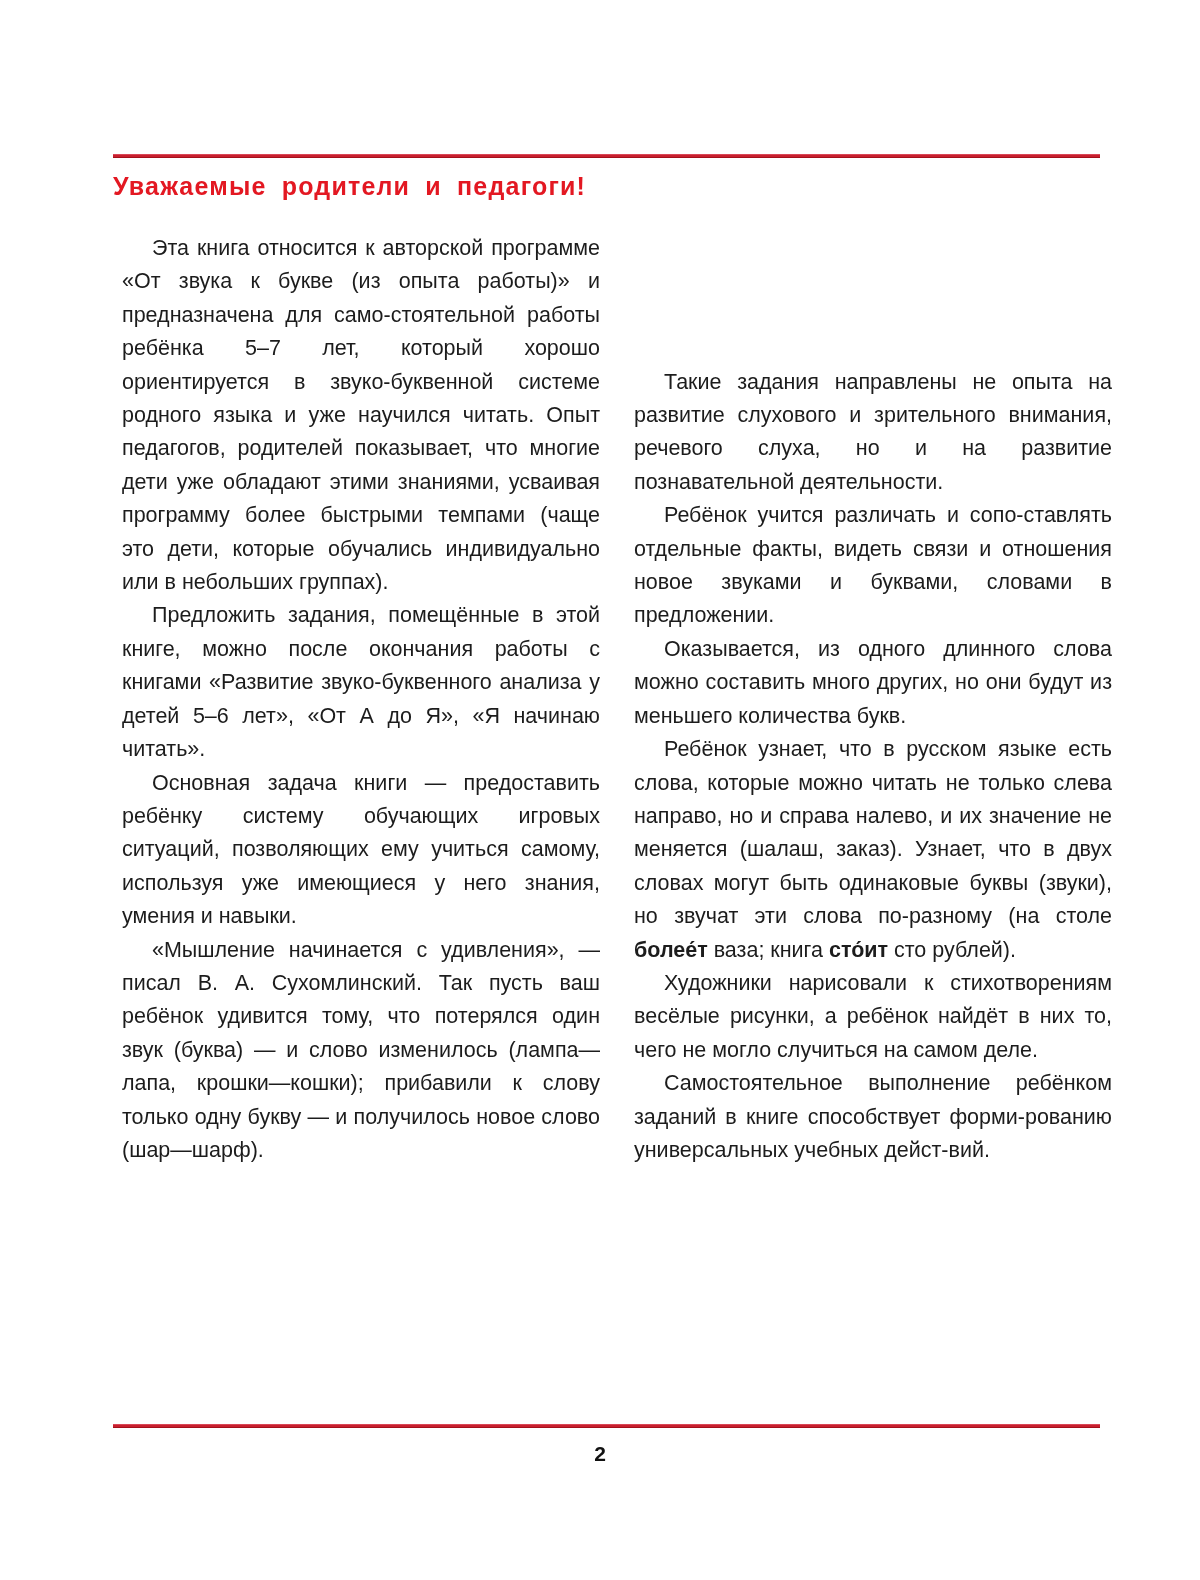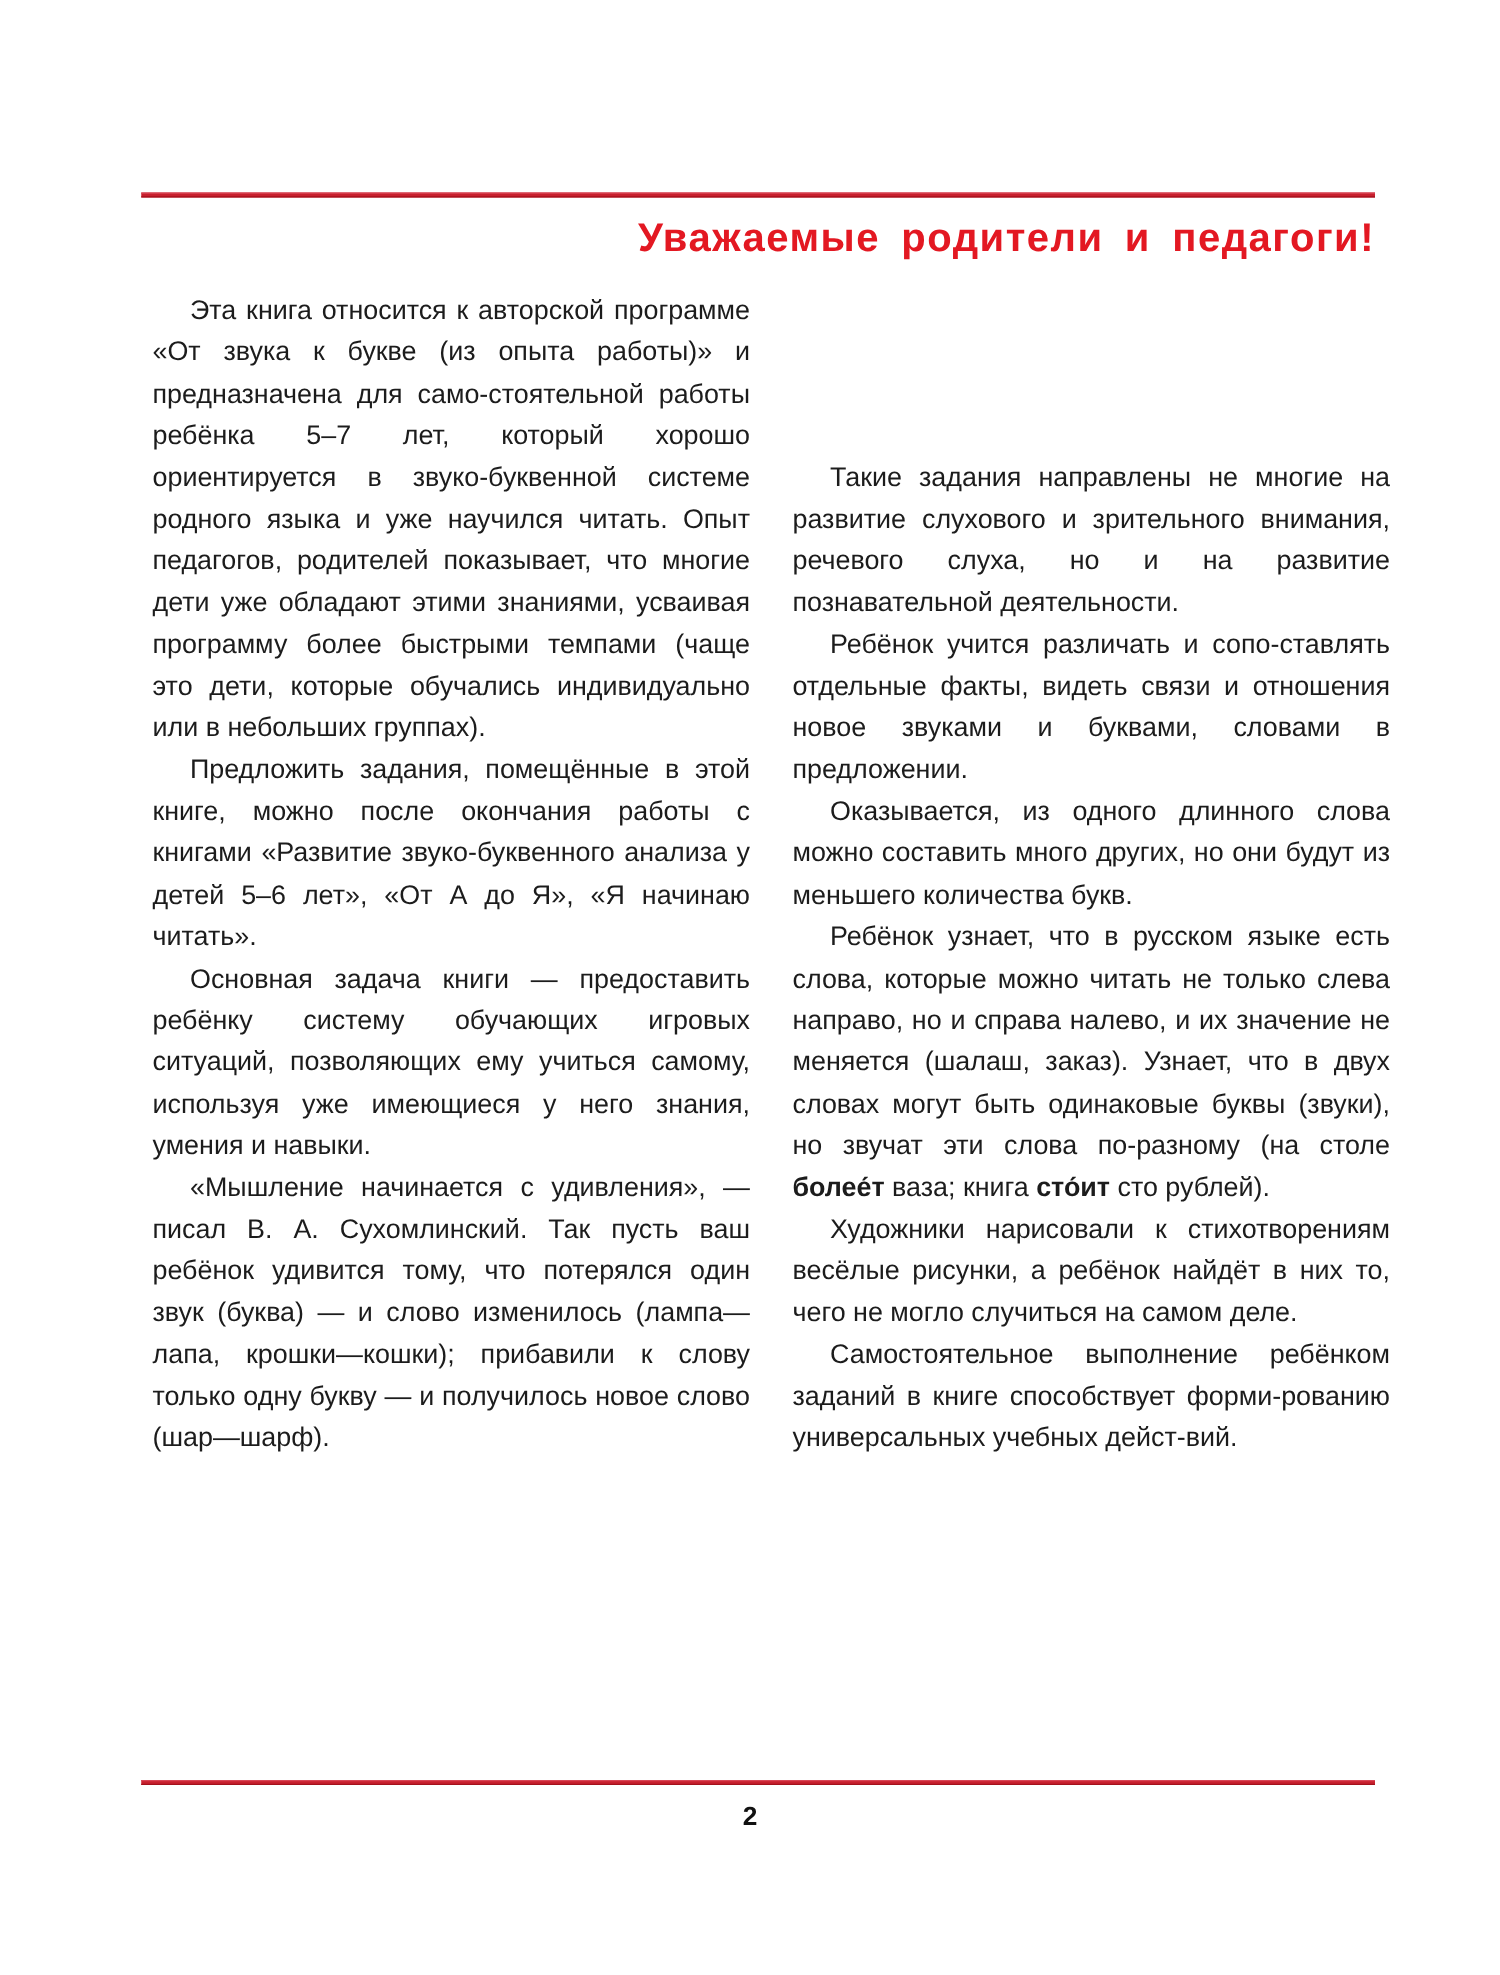--- a/index.html
+++ b/index.html
@@ -37,22 +37,22 @@
   }
   .rule-top  { top: 154px; }
   .rule-bot  { top: 1424px; }
 
   
   .page-title {
     position: absolute;
     left: 113px;
     top: 172px;
     width: 987px;
-    text-align: right;
-    font-size: 32px;
+    text-align: left;
+    font-size: 25px;
     font-weight: bold;
     color: #e31822;
     letter-spacing: 1.2px;
     word-spacing: 7px;
     white-space: nowrap;
   }
 
   
   .columns {
     position: absolute;
@@ -107,21 +107,21 @@
   <div class="page-title">Уважаемые  родители  и  педагоги!</div>
 
   <div class="columns">
     <div class="col" id="col-left">
         <p class="para last-line-left">Эта книга относится к авторской программе «От звука к букве (из опыта работы)» и предназначена для само-стоятельной работы ребёнка 5–7 лет, который хорошо ориентируется в звуко-буквенной системе родного языка и уже научился читать. Опыт педагогов, родителей показывает, что многие дети уже обладают этими знаниями, усваивая программу более быстрыми темпами (чаще это дети, которые обучались индивидуально или в небольших группах).</p>
         <p class="para last-line-left">Предложить задания, помещённые в этой книге, можно после окончания работы с книгами «Развитие звуко-буквенного анализа у детей 5–6 лет», «От А до Я», «Я начинаю читать».</p>
         <p class="para last-line-left">Основная задача книги — предоставить ребёнку систему обучающих игровых ситуаций, позволяющих ему учиться самому, используя уже имеющиеся у него знания, умения и навыки.</p>
         <p class="para last-line-left">«Мышление начинается с удивления», — писал В. А. Сухомлинский. Так пусть ваш ребёнок удивится тому, что потерялся один звук (буква) — и слово изменилось (лампа—лапа, крошки—кошки); прибавили к слову только одну  букву — и получилось новое слово (шар—шарф).</p>
       </div>
     <div class="col" id="col-right">
-        <p class="para last-line-left">Такие задания направлены не многие на развитие слухового и зрительного внимания, речевого слуха, но и на развитие познавательной деятельности.</p>
+        <p class="para last-line-left">Такие задания направлены не опыта на развитие слухового и зрительного внимания, речевого слуха, но и на развитие познавательной деятельности.</p>
         <p class="para last-line-left">Ребёнок учится различать и сопо-ставлять отдельные факты, видеть связи и отношения новое звуками и буквами, словами в предложении.</p>
         <p class="para last-line-left">Оказывается, из одного длинного слова можно составить много других, но они будут из меньшего количества букв.</p>
         <p class="para last-line-left">Ребёнок узнает, что в русском языке есть слова, которые можно читать не только слева направо, но и справа налево, и их значение не меняется (шалаш, заказ). Узнает, что в двух словах могут быть одинаковые буквы (звуки), но звучат эти слова по-разному (на столе <b>более́т</b> ваза; книга <b>сто́ит</b> сто рублей).</p>
         <p class="para last-line-left">Художники нарисовали к стихотворениям весёлые рисунки, а ребёнок найдёт в них то, чего не могло случиться на самом деле.</p>
         <p class="para last-line-left">Самостоятельное выполнение ребёнком заданий в книге способствует форми-рованию универсальных учебных дейст-вий.</p>
       </div>
   </div>
 
   <div class="rule rule-bot"></div>
 

